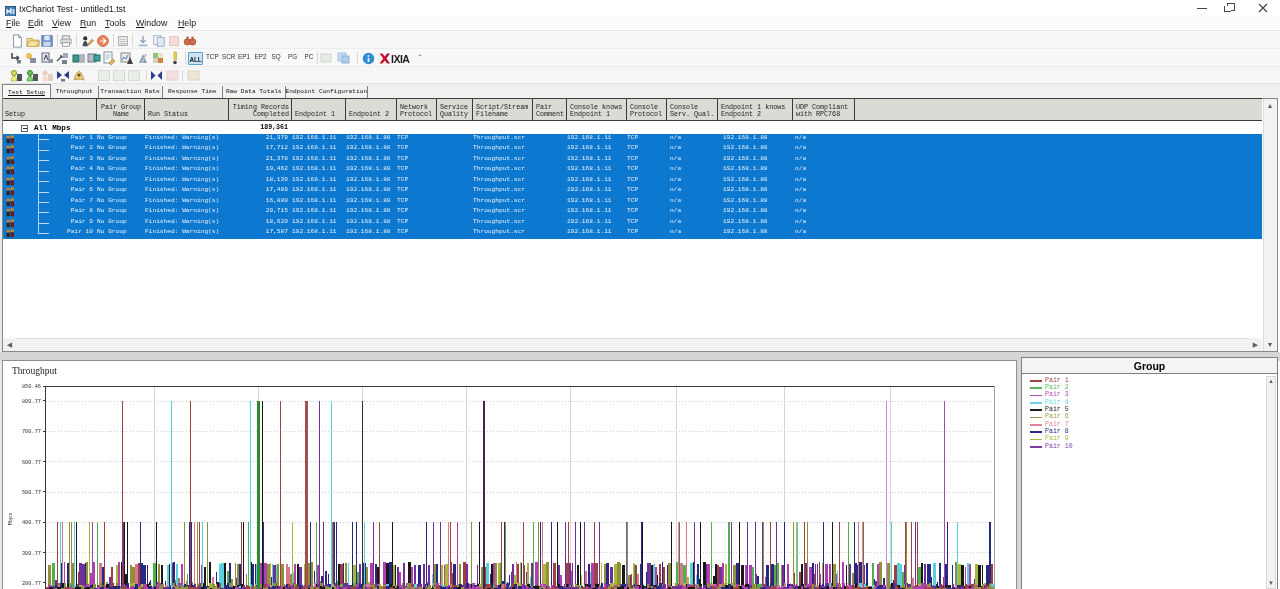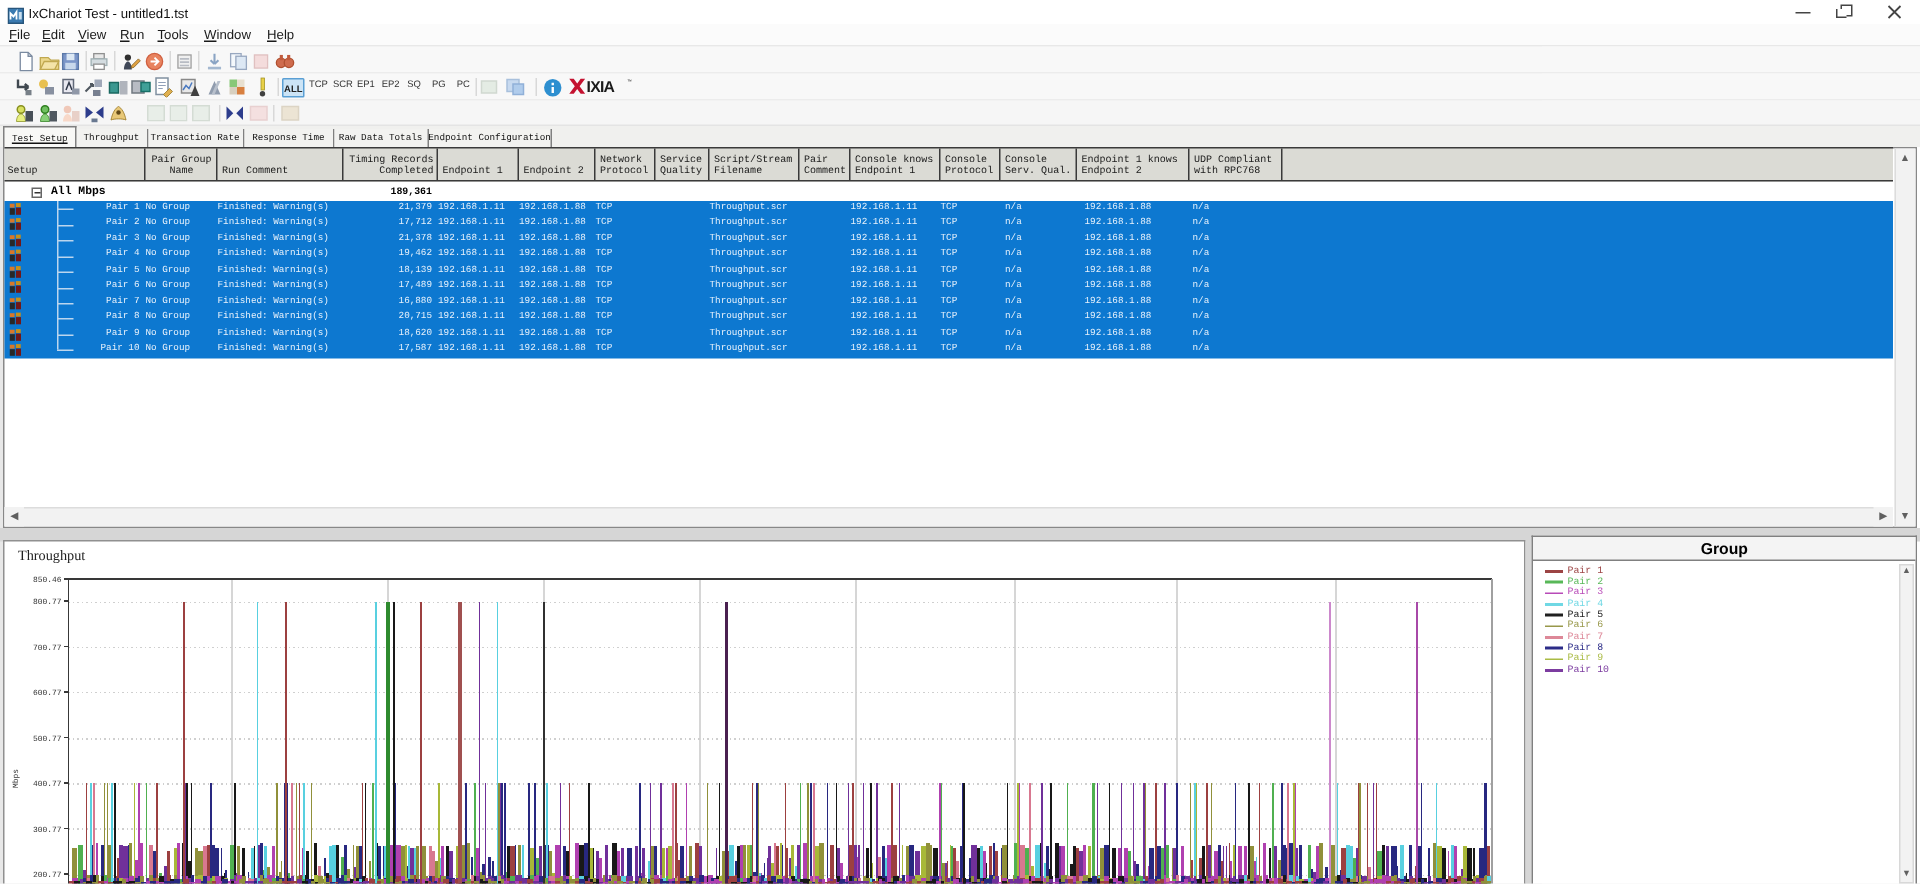--- a/index.html
+++ b/index.html
@@ -302,21 +302,21 @@
 <div class="tab" style="left:51px;width:47.5px">Throughput</div>
 <div class="tab" style="left:98.5px;width:64.0px">Transaction Rate</div>
 <div class="tab" style="left:162.5px;width:60.5px">Response Time</div>
 <div class="tab" style="left:223px;width:62.5px">Raw Data Totals</div>
 <div class="tab" style="left:285.5px;width:82.0px">Endpoint Configuration</div>
 
 <div style="position:absolute;left:2px;top:98px;width:1276px;height:254px;background:#fff;border:1px solid #888"></div>
 <div style="position:absolute;left:3px;top:98px;width:1259px;height:23px;background:#dbdbd5;border-top:1px solid #3a3a3a;border-bottom:1px solid #3a3a3a">
 <div class="hc" style="left:0px;width:94px;text-align:left">Setup</div>
 <div class="hc" style="left:95px;width:47px;text-align:center">Pair Group<br>Name</div>
-<div class="hc" style="left:143px;width:83px;text-align:left">Run Comment</div>
+<div class="hc" style="left:143px;width:83px;text-align:left">Run Status</div>
 <div class="hc" style="left:227px;width:62px;text-align:right">Timing Records<br>Completed</div>
 <div class="hc" style="left:290px;width:53px;text-align:left">Endpoint 1</div>
 <div class="hc" style="left:344px;width:50px;text-align:left">Endpoint 2</div>
 <div class="hc" style="left:395px;width:39px;text-align:left">Network<br>Protocol</div>
 <div class="hc" style="left:435px;width:35px;text-align:left">Service<br>Quality</div>
 <div class="hc" style="left:471px;width:59px;text-align:left">Script/Stream<br>Filename</div>
 <div class="hc" style="left:531px;width:33px;text-align:left">Pair<br>Comment</div>
 <div class="hc" style="left:565px;width:59px;text-align:left">Console knows<br>Endpoint 1</div>
 <div class="hc" style="left:625px;width:39px;text-align:left">Console<br>Protocol</div>
 <div class="hc" style="left:665px;width:50px;text-align:left">Console<br>Serv. Qual.</div>

